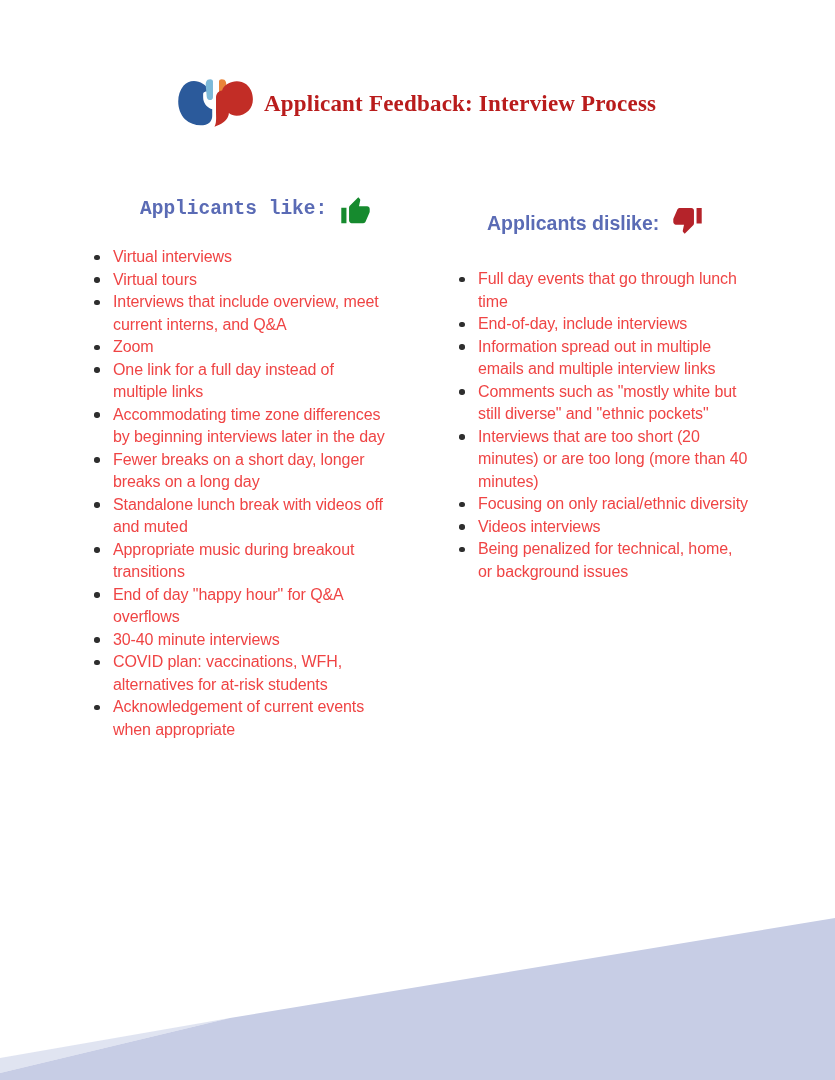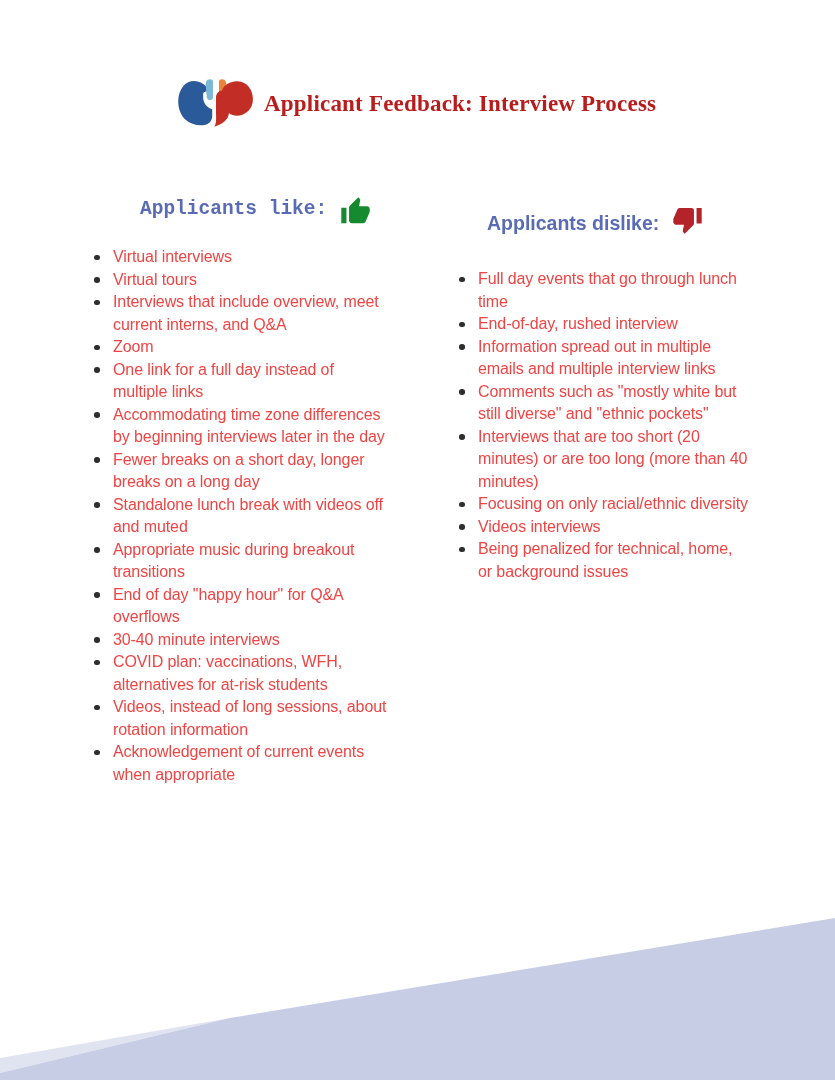--- a/index.html
+++ b/index.html
@@ -81,26 +81,25 @@
       <li>Interviews that include overview, meet current interns, and Q&amp;A</li>
       <li>Zoom</li>
       <li>One link for a full day instead of multiple links</li>
       <li>Accommodating time zone differences by beginning interviews later in the day</li>
       <li>Fewer breaks on a short day, longer breaks on a long day</li>
       <li>Standalone lunch break with videos off and muted</li>
       <li>Appropriate music during breakout transitions</li>
       <li>End of day "happy hour" for Q&amp;A overflows</li>
       <li>30-40 minute interviews</li>
       <li>COVID plan: vaccinations, WFH, alternatives for at-risk students</li>
-      <li>Videos, instead of long sessions, about rotation information</li>
       <li>Acknowledgement of current events when appropriate</li>
     </ul>
   <ul class="blist right">
       <li>Full day events that go through lunch time</li>
-      <li>End-of-day, rushed interview</li>
+      <li>End-of-day, include interviews</li>
       <li>Information spread out in multiple emails and multiple interview links</li>
       <li>Comments such as "mostly white but still diverse" and "ethnic pockets"</li>
       <li>Interviews that are too short (20 minutes) or are too long (more than 40 minutes)</li>
       <li>Focusing on only racial/ethnic diversity</li>
       <li>Videos interviews</li>
       <li>Being penalized for technical, home, or background issues</li>
     </ul>
 
 </div>
 

